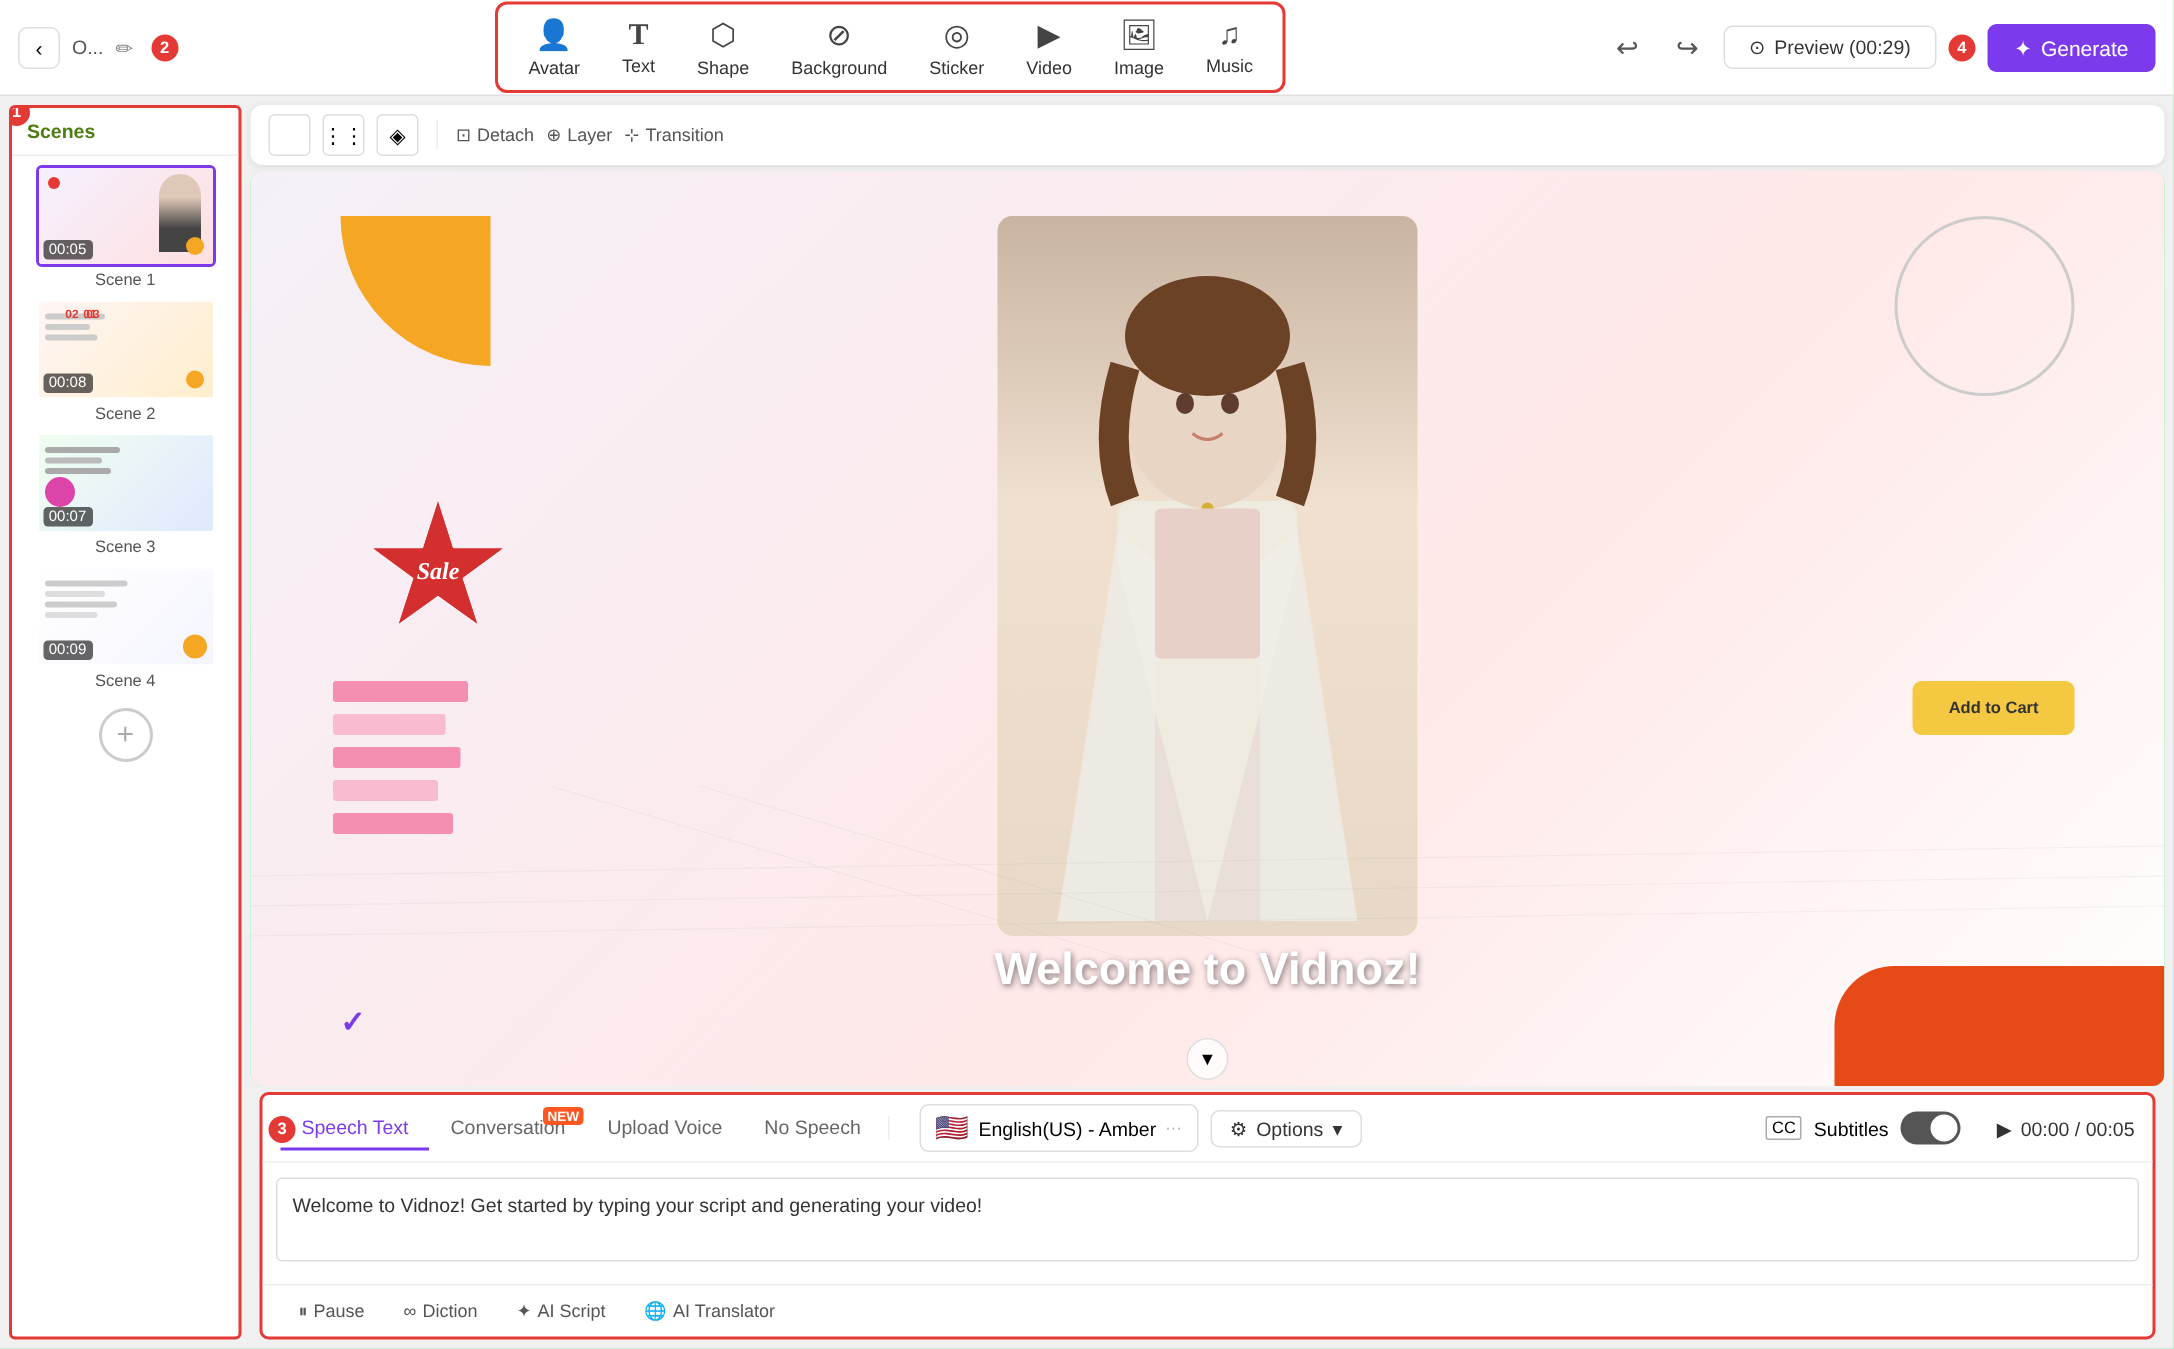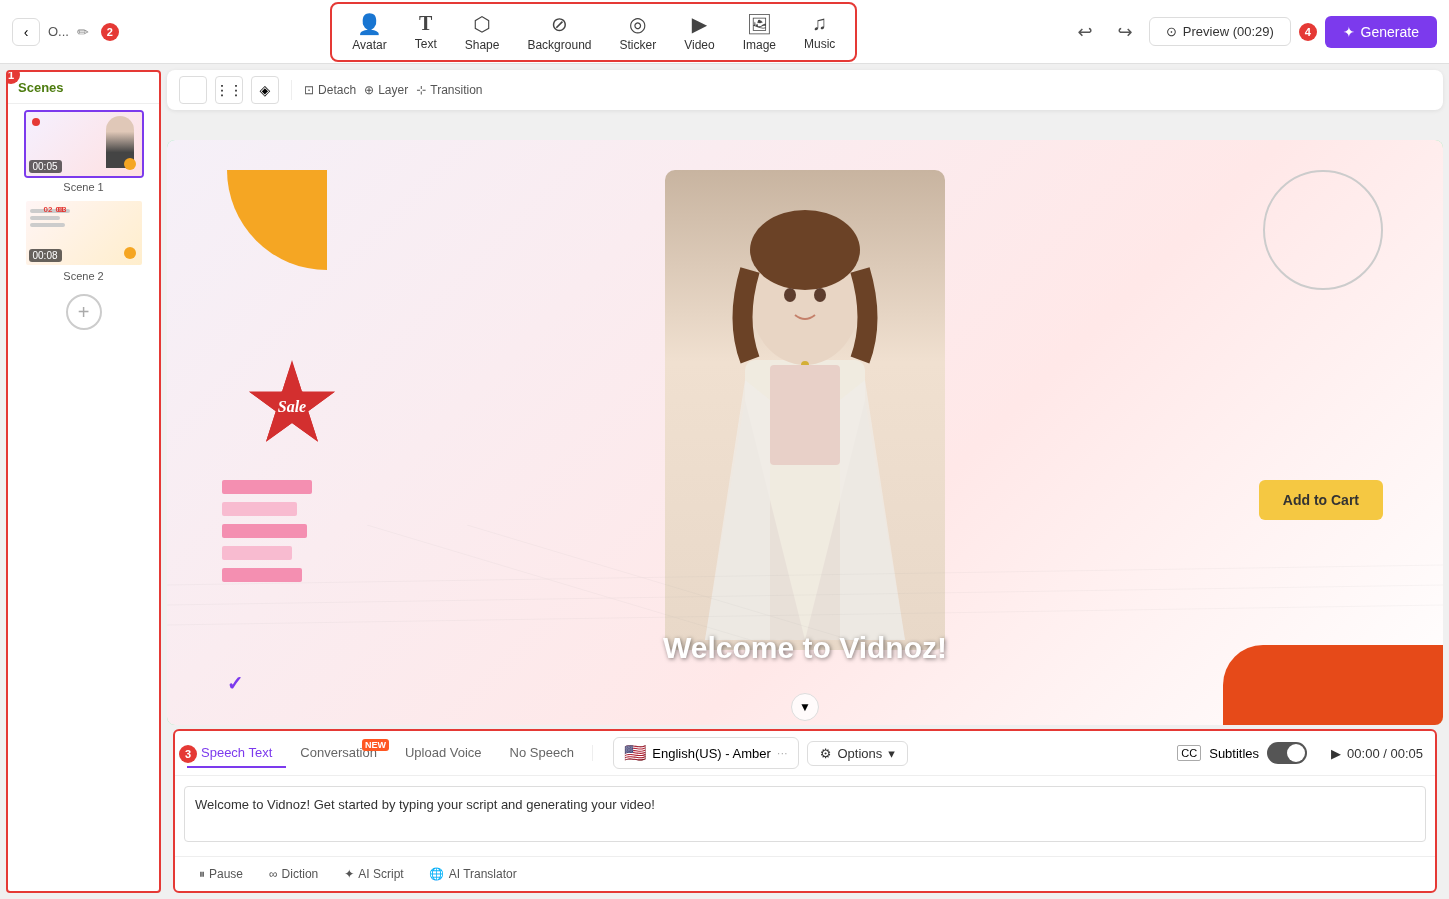--- a/index.html
+++ b/index.html
@@ -86,21 +86,21 @@
     .canvas-tool-btn {
       width: 28px; height: 28px; border-radius: 4px; border: 1px solid #ddd;
       background: #fff; cursor: pointer; display: flex; align-items: center; justify-content: center;
       font-size: 14px;
     }
     .canvas-tool-divider { width: 1px; height: 20px; background: #eee; margin: 0 4px; }
     .canvas-tool-label { font-size: 12px; color: #555; cursor: pointer; display: flex; align-items: center; gap: 4px; }
 
     .canvas-viewport {
       flex: 1; background: #86efac; border-radius: 8px; position: relative; overflow: hidden;
-      display: flex; align-items: center; justify-content: flex-start; margin-top: 26px;
+      display: flex; align-items: center; justify-content: flex-start;
     }
     .canvas-content {
       width: 100%; height: 100%; background: linear-gradient(135deg, #f5f0f8 0%, #ffe8e8 60%, #fff 100%);
       position: relative; overflow: hidden;
     }
 
     
     .canvas-orange-semicircle {
       position: absolute; top: 30px; left: 60px; width: 100px; height: 100px;
       background: #f5a623; border-radius: 0 0 0 100px;
@@ -130,21 +130,21 @@
     }
     .canvas-welcome-text {
       position: absolute; bottom: 60px; left: 50%; transform: translateX(-50%);
       font-size: 30px; font-weight: bold; color: #fff;
       text-shadow: 1px 1px 4px rgba(0,0,0,0.5);
       white-space: nowrap;
     }
     .canvas-add-to-cart {
       position: absolute; right: 60px; top: 340px;
       background: #f5c842; color: #333; border: none; border-radius: 6px;
-      padding: 12px 24px; font-size: 14px; font-weight: bold; cursor: pointer;
+      padding: 12px 24px; font-size: 11px; font-weight: bold; cursor: pointer;
     }
     .canvas-orange-wave {
       position: absolute; bottom: 0; right: 0; width: 220px; height: 80px;
       background: #e64a19; border-radius: 40px 0 0 0;
     }
     .canvas-logo {
       position: absolute; bottom: 30px; left: 60px; color: #7c3aed; font-size: 24px; font-weight: bold;
     }
     .canvas-lines {
       position: absolute; bottom: 80px; left: 0; right: 0; height: 100px; opacity: 0.15;
@@ -318,21 +318,54 @@
               <span style="position:absolute;left:18px;top:4px;font-size:8px;font-weight:bold;color:#e53935;">02</span>
               <span style="position:absolute;left:32px;top:4px;font-size:8px;font-weight:bold;color:#e53935;">03</span>
               <div class="thumb-orange-dot"></div>
             </div>
           </div>
           <div class="scene-time">00:08</div>
         </div>
         <span class="scene-label">Scene 2</span>
       </div>
 
-
+      <div class="scene-item">
+        <div class="scene-thumb">
+          <div class="scene-thumb-bg scene-thumb-3">
+            <div class="thumb-content">
+              <div class="thumb-text-lines">
+                <div class="thumb-line" style="width:50px;background:#aaa;"></div>
+                <div class="thumb-line" style="width:38px;background:#bbb;"></div>
+                <div class="thumb-line" style="width:44px;background:#aaa;"></div>
+              </div>
+              <div style="position:absolute;left:4px;top:28px;width:20px;height:20px;background:#d4a;border-radius:50%;"></div>
+            </div>
+          </div>
+          <div class="scene-time">00:07</div>
+        </div>
+        <span class="scene-label">Scene 3</span>
+      </div>
+
+      <div class="scene-item">
+        <div class="scene-thumb">
+          <div class="scene-thumb-bg scene-thumb-4">
+            <div class="thumb-content">
+              <div class="thumb-text-lines">
+                <div class="thumb-line" style="width:55px;background:#ccc;"></div>
+                <div class="thumb-line" style="width:40px;background:#ddd;"></div>
+                <div class="thumb-line" style="width:48px;background:#ccc;"></div>
+                <div class="thumb-line" style="width:35px;background:#ddd;"></div>
+              </div>
+              <div style="position:absolute;bottom:4px;right:4px;width:16px;height:16px;background:#f5a623;border-radius:50%;"></div>
+            </div>
+          </div>
+          <div class="scene-time">00:09</div>
+        </div>
+        <span class="scene-label">Scene 4</span>
+      </div>
 
       <button class="add-scene-btn">+</button>
     </div>
   </div>
 
   <div style="display:flex;flex-direction:column;flex:1;padding:6px 6px 0 0;">
 
     <div class="canvas-area" style="flex:1;display:flex;flex-direction:column;padding:0;">
 
       <div class="canvas-toolbar">

